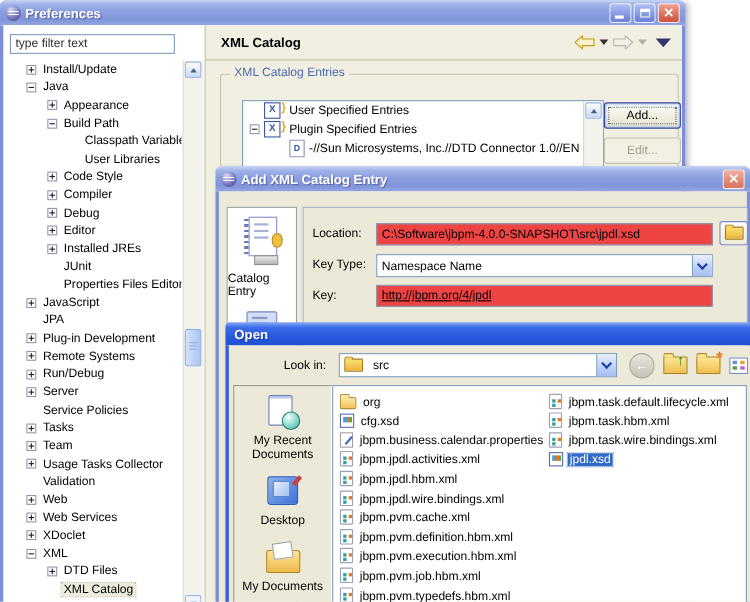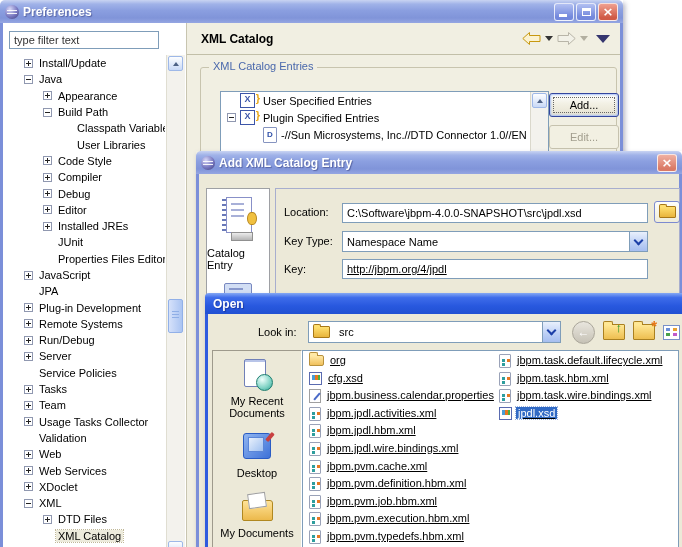--- a/index.html
+++ b/index.html
@@ -89,21 +89,21 @@
     box-shadow:0 6px 0 #A8B0D8,0 12px 0 #A8B0D8;}
   .ce-spiral{position:absolute;left:4px;top:2px;width:4px;height:32px;
     background:repeating-linear-gradient(180deg,#6878B8 0 2px,transparent 2px 5px);}
   .ce-tab{position:absolute;right:1px;top:15px;width:8px;height:11px;background:#F0C040;border:1px solid #B88820;border-radius:50%/60%;}
   .ce-base{position:absolute;left:13px;bottom:2px;width:22px;height:9px;background:linear-gradient(#ECECEC,#B4B4B4);border:1px solid #909090;box-sizing:border-box;}
   #add-side-label{margin-top:4px;font-size:11px;}
   .nc-icon{width:26px;height:26px;margin-top:12px;background:#D2DEF4;border:1px solid #7888C0;border-radius:2px;position:relative;flex:none;}
   .nc-icon::before{content:"";position:absolute;left:4px;top:4px;width:14px;height:2px;background:#8898CC;box-shadow:0 5px 0 #8898CC,0 10px 0 #8898CC;}
   #add-fields{position:absolute;left:76px;top:14px;width:405px;height:110px;border:1px solid #A8AECE;box-sizing:border-box;}
   .fld-label{position:absolute;left:8px;font-size:11px;}
-  .fld-input{position:absolute;left:66px;width:306px;height:20px;border:1px solid #7F9DB9;background:#ffffff;
+  .fld-input{position:absolute;left:66px;width:306px;height:20px;border:1px solid #7F9DB9;background:#ef4444;
     font-size:11px;font-family:inherit;padding:1px 4px;box-sizing:border-box;}
   .combo{position:absolute;left:66px;width:306px;height:21px;border:1px solid #7F9DB9;background:#fff;
     display:flex;align-items:center;box-sizing:border-box;}
   .combo-val{flex:1;padding-left:4px;font-size:11px;white-space:nowrap;overflow:hidden;}
   .cmbbtn{width:17px;align-self:stretch;border-left:1px solid #7F9DB9;flex:none;
     background:linear-gradient(180deg,#E9F0FC,#BCCFF5 60%,#A6BEF0);display:flex;align-items:center;justify-content:center;}
   .chev{width:5px;height:5px;border-right:2px solid #1C3FA8;border-bottom:2px solid #1C3FA8;transform:rotate(45deg);margin-top:-3px;}
   #browse-btn{position:absolute;left:378px;top:12px;width:26px;height:22px;border:1px solid #7C8AD0;border-radius:3px;
     background:linear-gradient(180deg,#FEFEFA,#EFECD9);display:flex;align-items:center;justify-content:center;box-sizing:border-box;}
   .mini-folder{width:15px;height:10px;background:linear-gradient(180deg,#FFE070,#E8B43C);border:1px solid #A87818;
@@ -151,21 +151,21 @@
   .plic-desktop .pen{position:absolute;right:2px;top:1px;width:4px;height:10px;background:#C84040;transform:rotate(40deg);border-radius:1px;}
   .plic-my-documents::before{content:"";position:absolute;left:2px;bottom:2px;width:29px;height:19px;
     background:linear-gradient(180deg,#FFE398,#ECB94C);border:1px solid #B08820;border-radius:2px 3px 2px 2px;}
   .plic-my-documents::after{content:"";position:absolute;left:8px;top:2px;width:16px;height:13px;background:#fff;
     border:1px solid #A0A0A0;transform:rotate(-8deg);}
   
   #flist{position:absolute;left:94px;top:36px;width:377px;bottom:-10px;background:#fff;border:1px solid #7F9DB9;
     overflow:hidden;box-sizing:border-box;}
   .fcol{position:absolute;top:3px;}
   #fcol1{left:6px;} #fcol2{left:196px;}
-  .frow{height:17.6px;display:flex;align-items:flex-start;gap:4px;white-space:nowrap;text-decoration:underline;}
+  .frow{height:17.6px;display:flex;align-items:flex-end;gap:4px;white-space:nowrap;}
   .fname{font-size:11px;padding:0 2px;}
   .fname.fsel{background:#316AC5;color:#fff;outline:1px dotted #9AB2DC;}
   .fic{flex:none;position:relative;box-sizing:border-box;}
   .fic-folder{width:15px;height:11px;margin-top:1px;background:linear-gradient(180deg,#FFE9A6,#F0C05C);
     border:1px solid #B8913C;border-radius:1px 2px 2px 1px;}
   .fic-folder::before{content:"";position:absolute;left:-1px;top:-4px;width:7px;height:3px;background:#FFE9A6;
     border:1px solid #B8913C;border-bottom:none;border-radius:2px 2px 0 0;}
   .fic-xsd{width:13px;height:13px;background:#fff;border:1px solid #5A6BB0;}
   .fic-xsd::before{content:"";position:absolute;left:2px;top:2px;width:8px;height:5px;
     background:linear-gradient(90deg,#4A9ED8 0 3px,#E87820 3px 6px,#48B048 6px 9px);}
@@ -490,25 +490,25 @@
             <div class="frow">
               <span class="fic fic-xml"></span>
               <span class="fname">jbpm.pvm.cache.xml</span>
             </div>
             <div class="frow">
               <span class="fic fic-xml"></span>
               <span class="fname">jbpm.pvm.definition.hbm.xml</span>
             </div>
             <div class="frow">
               <span class="fic fic-xml"></span>
+              <span class="fname">jbpm.pvm.execution.hbm.xml</span>
+            </div>
+            <div class="frow">
+              <span class="fic fic-xml"></span>
               <span class="fname">jbpm.pvm.job.hbm.xml</span>
-            </div>
-            <div class="frow">
-              <span class="fic fic-xml"></span>
-              <span class="fname">jbpm.pvm.execution.hbm.xml</span>
             </div>
             <div class="frow">
               <span class="fic fic-xml"></span>
               <span class="fname">jbpm.pvm.typedefs.hbm.xml</span>
             </div>
           </div>
         <div class="fcol" id="fcol2">
             <div class="frow">
               <span class="fic fic-xml"></span>
               <span class="fname">jbpm.task.default.lifecycle.xml</span>

